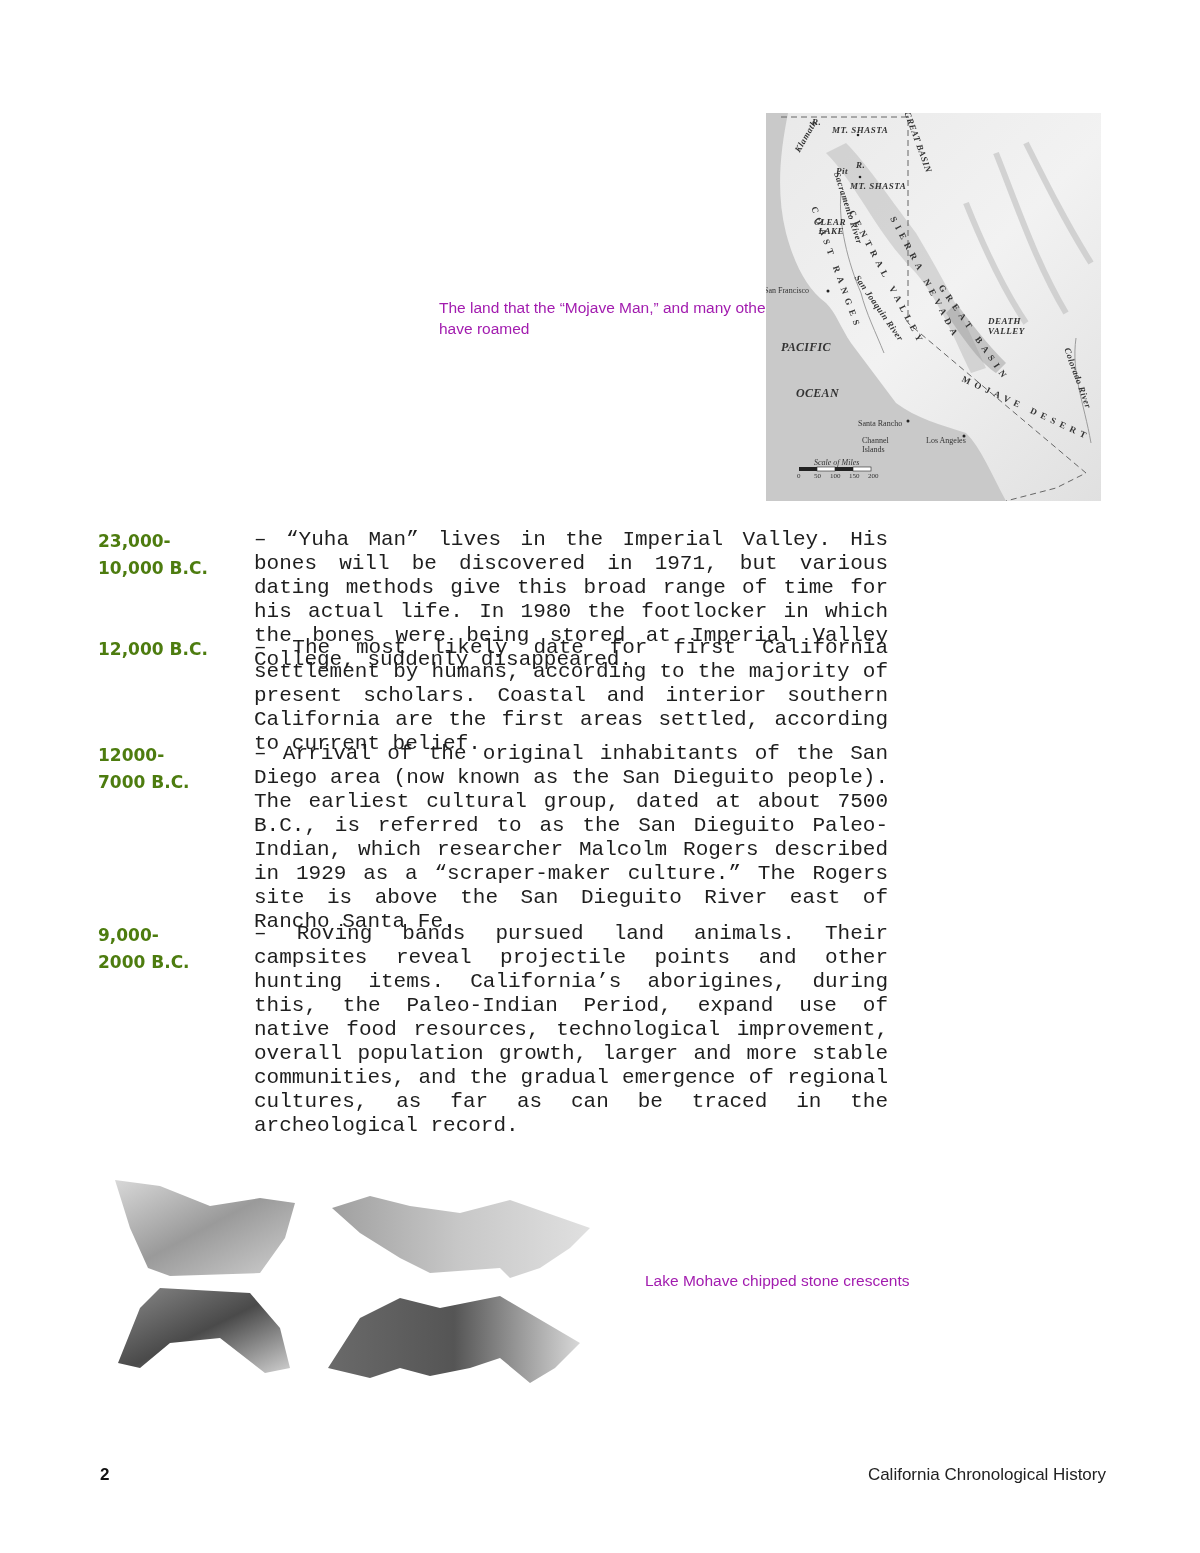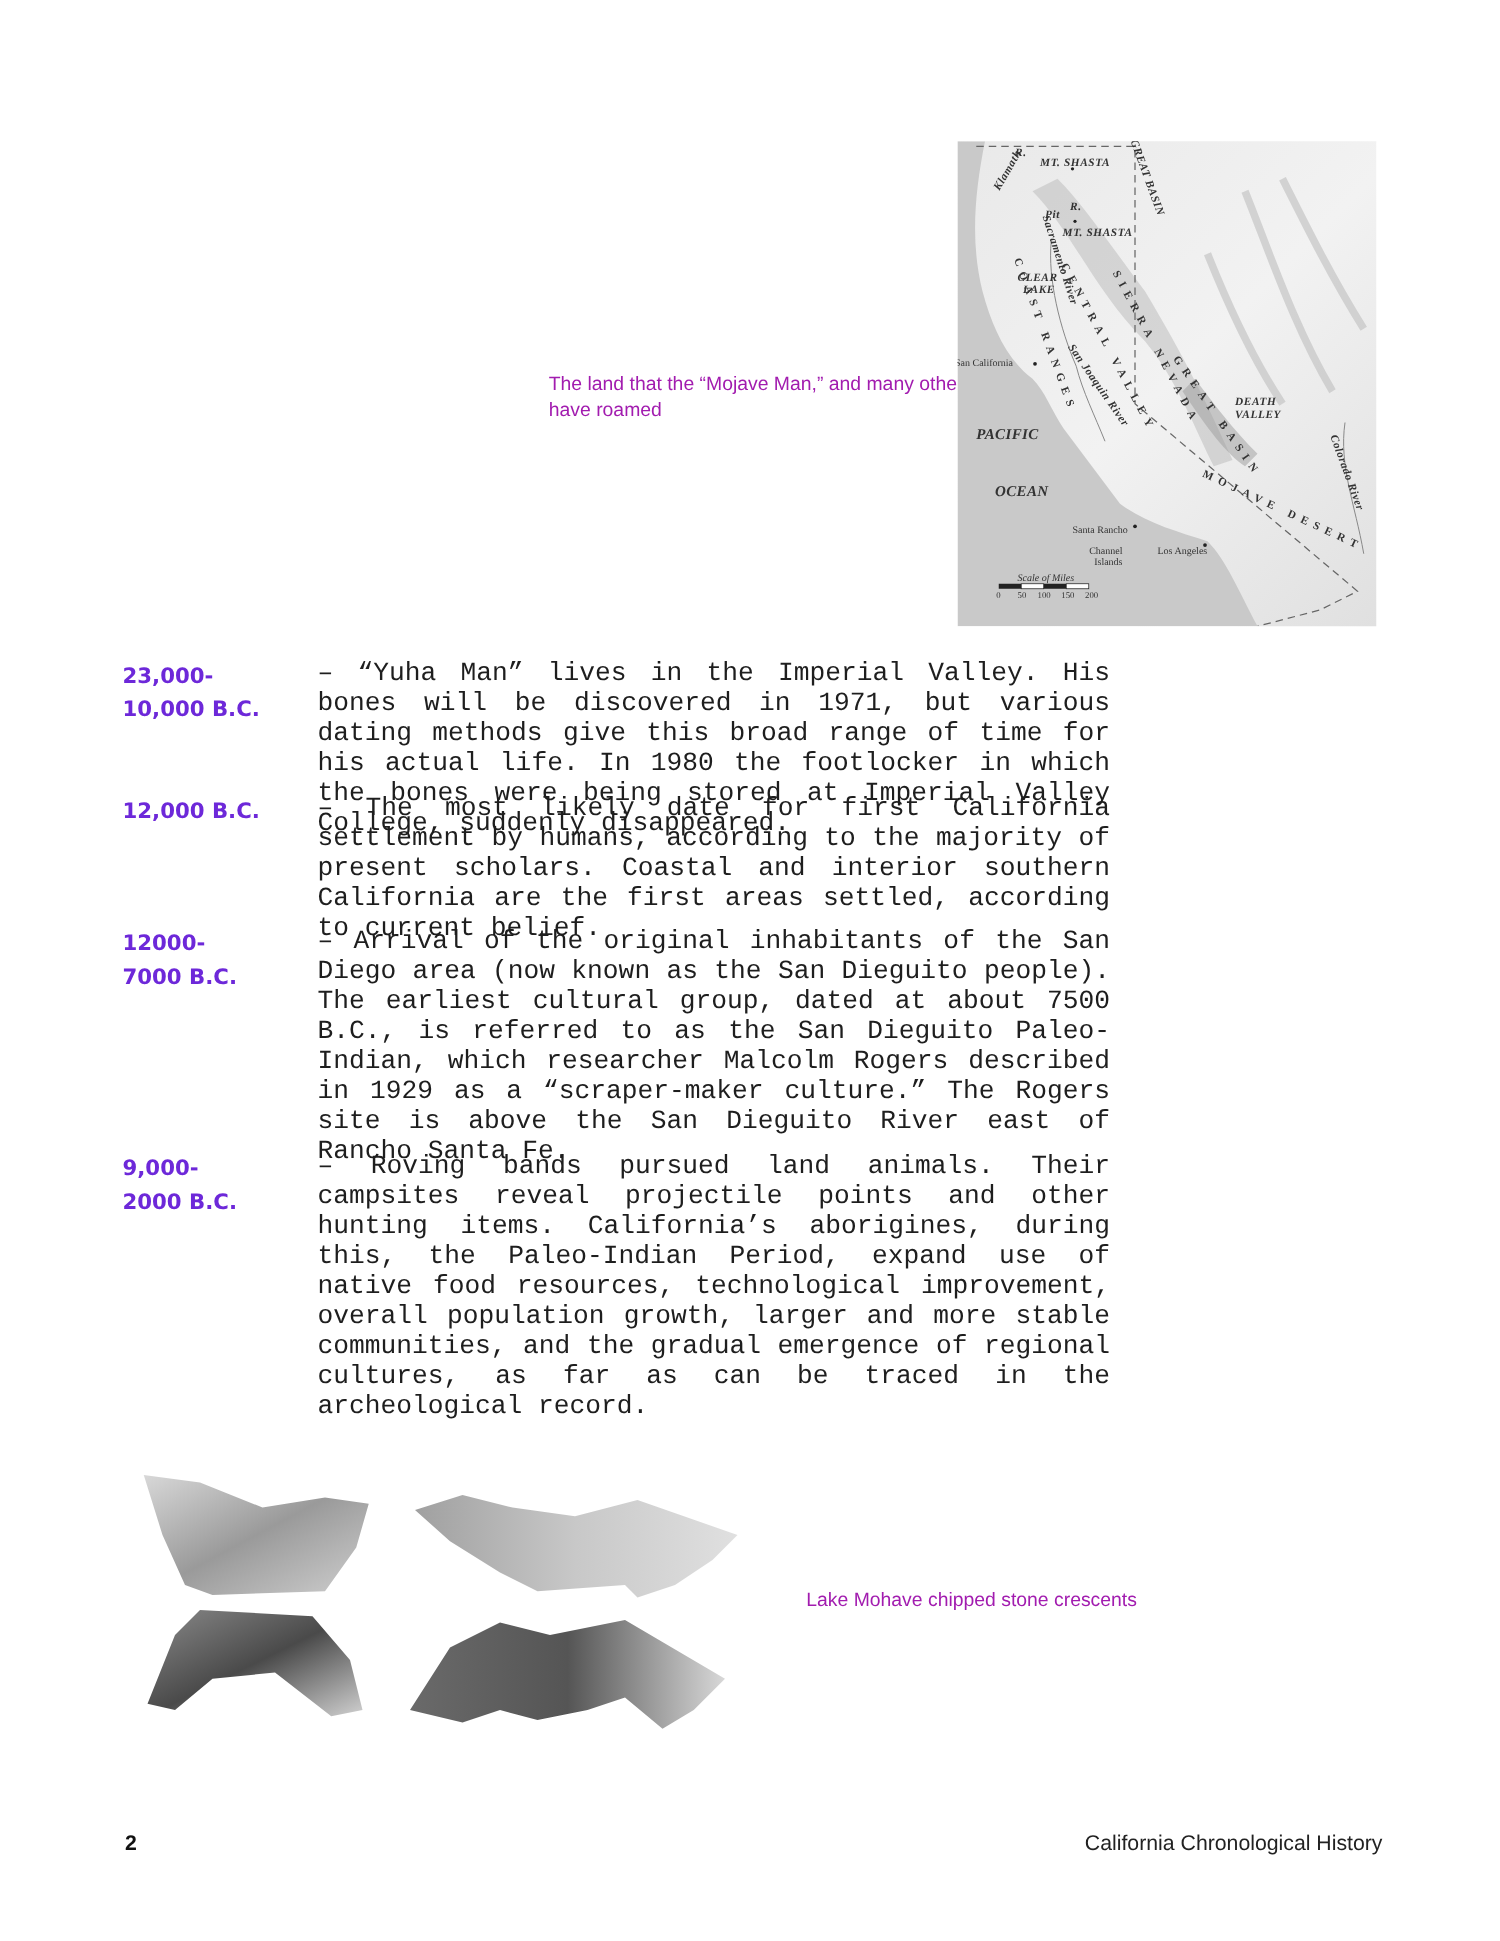--- a/index.html
+++ b/index.html
@@ -7,21 +7,21 @@
   .caption { position: absolute; font-size: 15.5px; line-height: 21px; color: #a21caf; margin-left: 31px; }
   #map-caption { left: 408px; top: 297px; width: 345px; }
   #crescents-caption { left: 614px; top: 1270px; width: 320px; }
   .map { position: absolute; left: 766px; top: 113px; width: 335px; height: 388px; background: linear-gradient(135deg, #e9e9e9 0%, #f2f2f2 50%, #e0e0e0 100%); overflow: hidden; }
   .map svg { position: absolute; left: 0; top: 0; }
   .map .lbl { position: absolute; font-family: "Liberation Serif", serif; font-style: italic; font-weight: bold; font-size: 9px; color: #333; letter-spacing: 0.5px; white-space: nowrap; }
   .map .lbl.big { font-size: 12px; letter-spacing: 0.3px; }
   .map .lbl.plain { font-style: normal; font-weight: normal; font-size: 8px; letter-spacing: 0; }
   .map .lbl.spaced { font-style: normal; letter-spacing: 5px; font-size: 9px; }
   .entry { position: absolute; left: 98px; width: 792px; }
-  .entry .date { position: absolute; left: 0; top: 0; width: 145px; font-family: "DejaVu Sans", sans-serif; font-weight: bold; font-size: 17px; line-height: 27px; color: #6d28d9; }
+  .entry .date { position: absolute; left: 0; top: 0; width: 145px; font-family: "DejaVu Sans", sans-serif; font-weight: bold; font-size: 17px; line-height: 27px; color: #4d7c0f; }
   .entry .text { position: absolute; left: 156px; width: 634px; font-family: Liberation Mono, monospace; font-size: 21px; line-height: 24px; text-align: justify; color: #1e1e1e; }
   #e1 { top: 528px; } #e1 .text { top: 0; }
   #e2 { top: 636px; } #e2 .text { top: 0; }
   #e3 { top: 742px; } #e3 .text { top: 0; }
   #e4 { top: 922px; } #e4 .text { top: 0; }
   .stones { position: absolute; left: 100px; top: 1168px; width: 495px; height: 228px; }
   .footer-page { position: absolute; left: 100px; top: 1465px; font-weight: bold; font-size: 17px; color: #111; }
   .footer-title { position: absolute; right: 94px; top: 1465px; font-size: 17px; color: #222; text-align: right; }
 </style>
 </head>
@@ -59,30 +59,30 @@
   <span class="lbl" style="left:66px;top:12px;">MT. SHASTA</span>
   <span class="lbl" style="left:120px;top:24px;transform:rotate(70deg);">GREAT BASIN</span>
   <span class="lbl" style="left:70px;top:53px;">Pit</span>
   <span class="lbl" style="left:90px;top:47px;">R.</span>
   <span class="lbl" style="left:84px;top:68px;">MT. SHASTA</span>
   <span class="lbl" style="left:45px;top:90px;transform:rotate(72deg);">Sacramento River</span>
   <span class="lbl" style="left:48px;top:105px;width:30px;white-space:normal;text-align:right;line-height:9px;">CLEAR LAKE</span>
   <span class="lbl spaced" style="left:5px;top:150px;transform:rotate(70deg);">COAST RANGES</span>
   <span class="lbl spaced" style="left:45px;top:160px;transform:rotate(62deg);">CENTRAL VALLEY</span>
   <span class="lbl spaced" style="left:90px;top:160px;transform:rotate(62deg);">SIERRA NEVADA</span>
-  <span class="lbl plain" style="left:-2px;top:173px;">San California</span>
+  <span class="lbl plain" style="left:-2px;top:173px;">San Francisco</span>
   <span class="lbl" style="left:74px;top:190px;transform:rotate(55deg);">San Joaquin River</span>
   <span class="lbl spaced" style="left:150px;top:215px;transform:rotate(55deg);">GREAT BASIN</span>
   <span class="lbl" style="left:222px;top:203px;width:40px;white-space:normal;line-height:10px;">DEATH VALLEY</span>
   <span class="lbl big" style="left:15px;top:227px;">PACIFIC</span>
   <span class="lbl big" style="left:30px;top:273px;">OCEAN</span>
   <span class="lbl" style="left:280px;top:260px;transform:rotate(70deg);">Colorado River</span>
   <span class="lbl spaced" style="left:190px;top:290px;transform:rotate(25deg);">MOJAVE DESERT</span>
   <span class="lbl plain" style="left:92px;top:306px;">Santa Rancho</span>
-  <span class="lbl plain" style="left:96px;top:323px;width:36px;white-space:normal;text-align:right;line-height:9px;">Channel Islands</span>
+  <span class="lbl plain" style="left:96px;top:323px;width:36px;white-space:normal;text-align:left;line-height:9px;">Channel Islands</span>
   <span class="lbl plain" style="left:160px;top:323px;">Los Angeles</span>
   <span class="lbl plain" style="left:48px;top:345px;font-style:italic;">Scale of Miles</span>
   <span class="lbl plain" style="left:31px;top:359px;font-size:7px;">0</span>
   <span class="lbl plain" style="left:48px;top:359px;font-size:7px;">50</span>
   <span class="lbl plain" style="left:64px;top:359px;font-size:7px;">100</span>
   <span class="lbl plain" style="left:83px;top:359px;font-size:7px;">150</span>
   <span class="lbl plain" style="left:102px;top:359px;font-size:7px;">200</span>
 </div>
 
 <div class="entry" id="e1">

